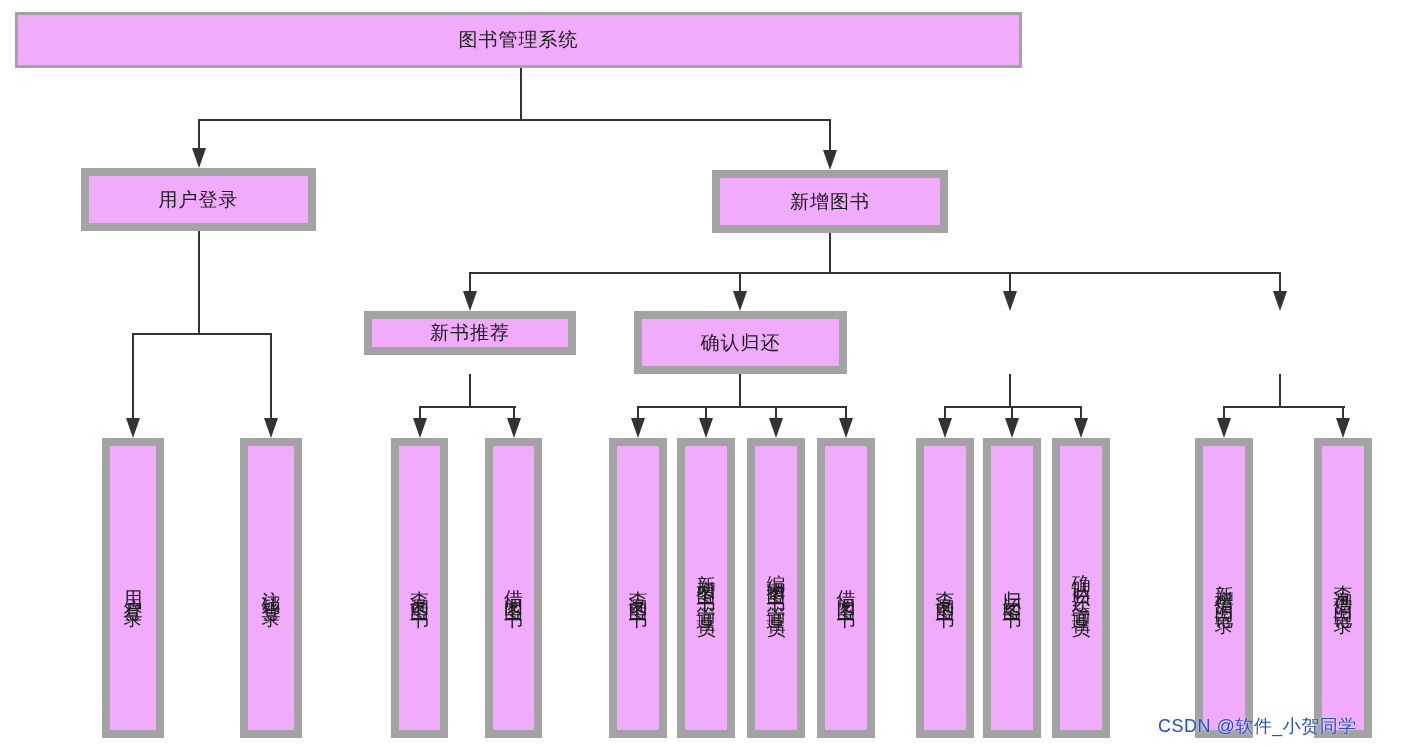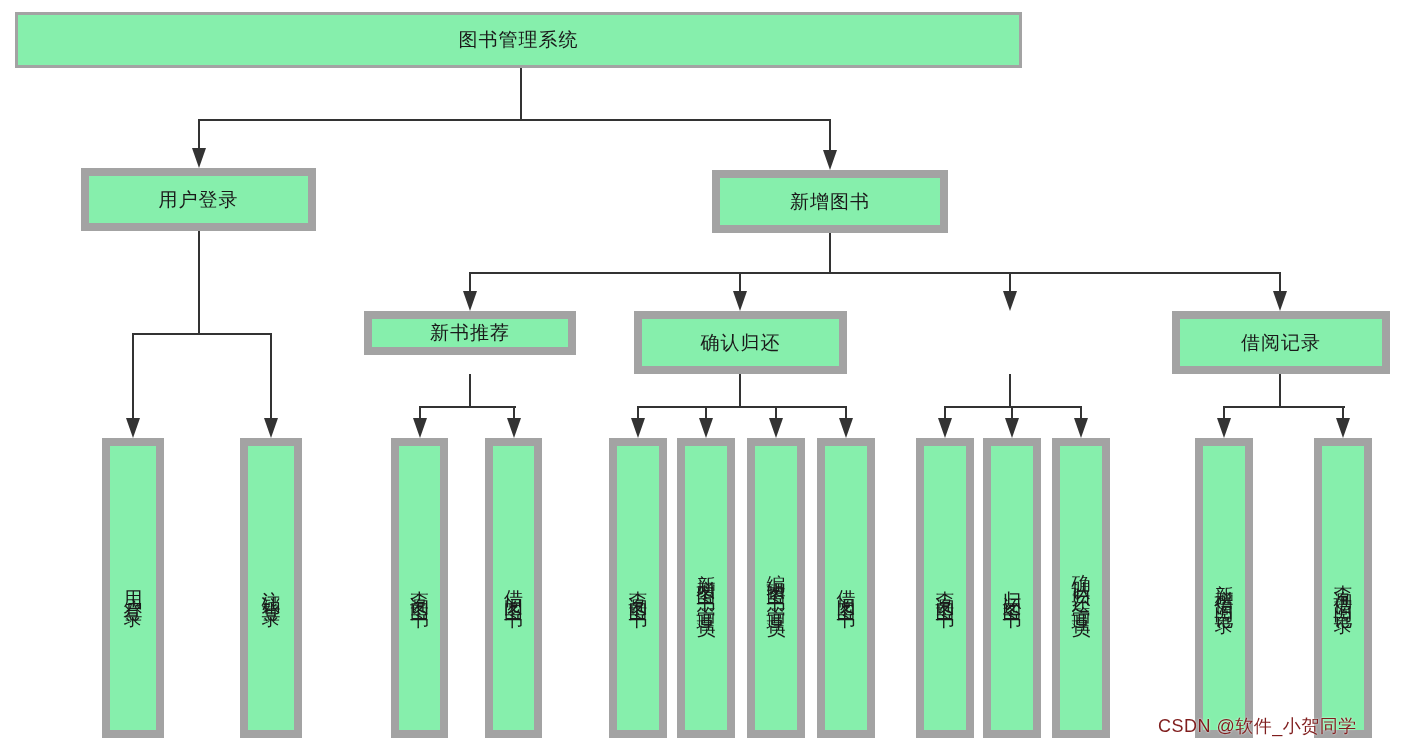--- a/index.html
+++ b/index.html
@@ -11,21 +11,21 @@
   #canvas {
     position: relative;
     width: 1405px;
     height: 747px;
     background: #ffffff;
     overflow: hidden;
   }
   .box {
     position: absolute;
     box-sizing: border-box;
-    background: #86efac;
+    background: #f0abfc;
     border: 8px solid #a3a3a3;
     display: flex;
     align-items: center;
     justify-content: center;
     color: #1a1a1a;
     font-size: 19px;
     letter-spacing: 1px;
     z-index: 2;
   }
   .box.big { border-width: 3px; }
@@ -50,21 +50,21 @@
     border-right: 7px solid transparent;
     border-top: 20px solid #333333;
     margin-left: -7px;
     z-index: 1;
   }
   #watermark {
     position: absolute;
     left: 1158px;
     top: 714px;
     font-size: 18px;
-    color: #7f1d1d;
+    color: #1d4ed8;
     letter-spacing: 0.5px;
     white-space: nowrap;
     z-index: 4;
     text-shadow: 0 0 2px #ffffff;
   }
 </style>
 </head>
 <body>
 
 <div id="canvas">
@@ -110,23 +110,20 @@
     <div class="vline" style="left:1279px; top:272px; width:2px; height:22px;"></div>
     <div class="arrow" style="left:1280px; top:291px;"></div>
   </div>
 
   <div class="box" style="left:364px; top:311px; width:212px; height:44px;">
     <span>新书推荐</span>
   </div>
   <div class="box" style="left:634px; top:311px; width:213px; height:63px;">
     <span>确认归还</span>
   </div>
-  <div class="box" style="left:1172px; top:311px; width:218px; height:63px;">
-    <span>借阅记录</span>
-  </div>
 
   <div>
     <div class="vline" style="left:469px; top:374px; width:2px; height:34px;"></div>
     <div class="hline" style="left:419px; top:406px; width:97px; height:2px;"></div>
     <div class="vline" style="left:419px; top:406px; width:2px; height:14px;"></div>
     <div class="arrow" style="left:420px; top:418px;"></div>
     <div class="vline" style="left:513px; top:406px; width:2px; height:14px;"></div>
     <div class="arrow" style="left:514px; top:418px;"></div>
   </div>
 

